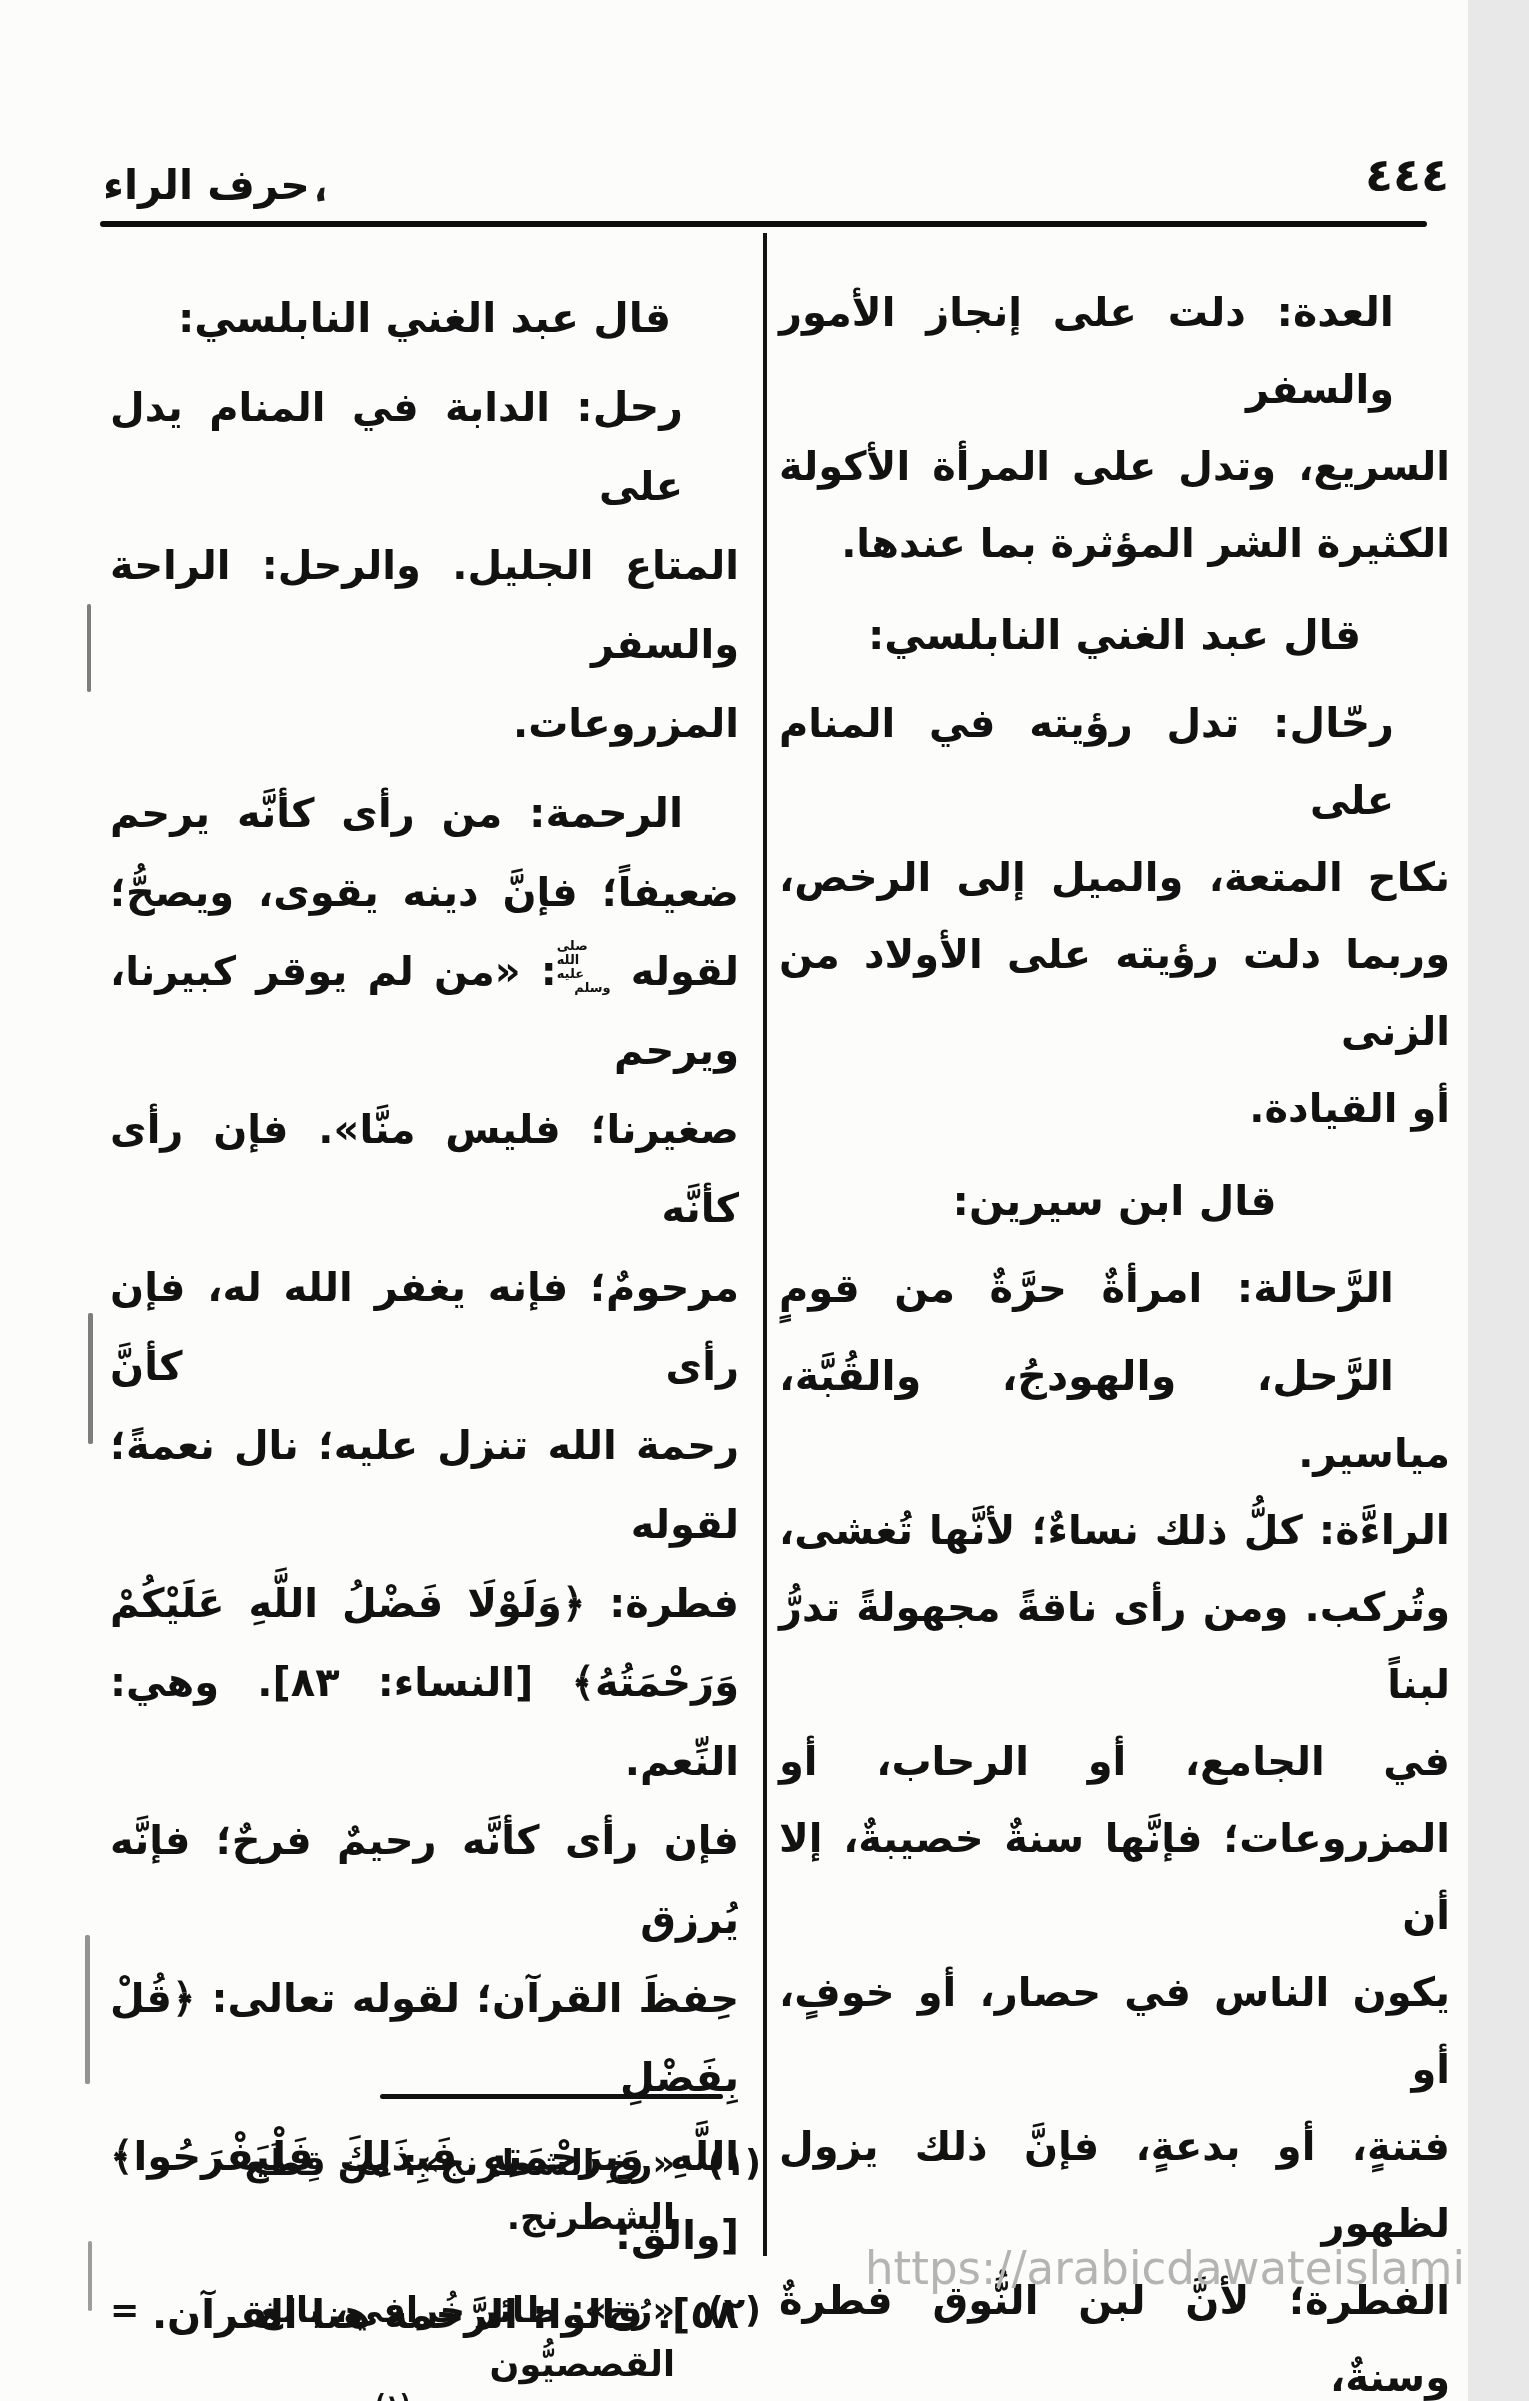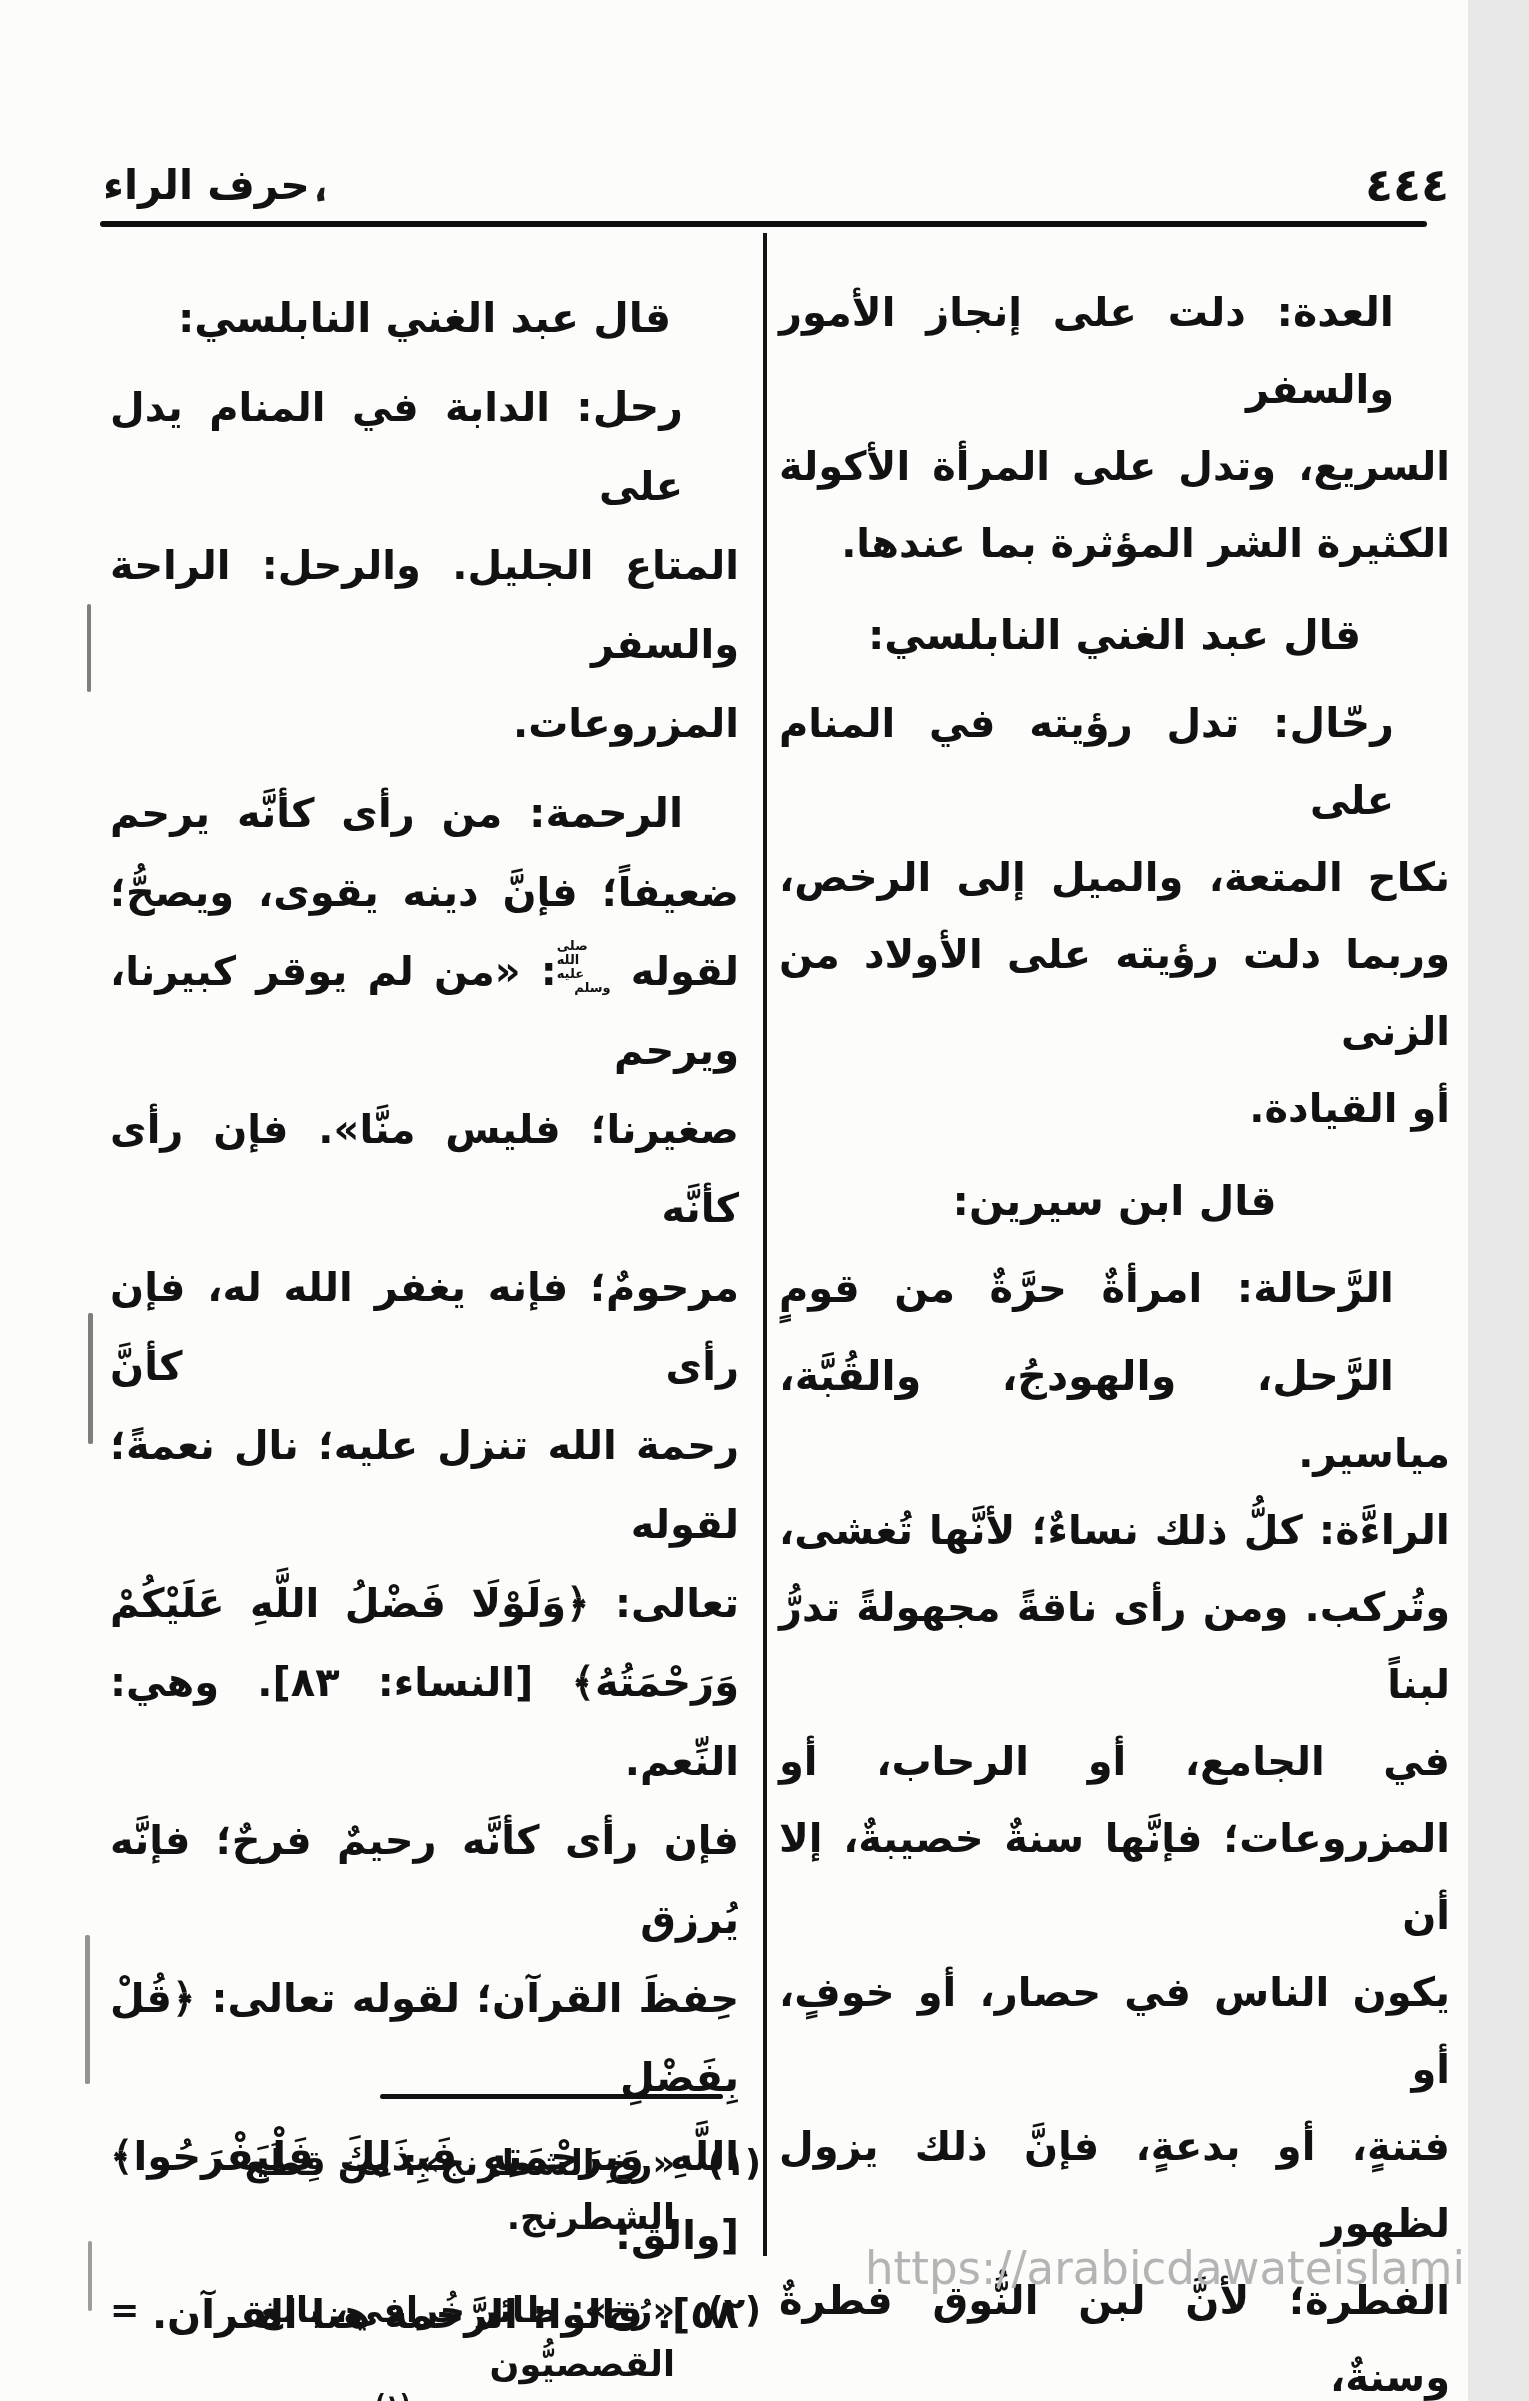--- a/index.html
+++ b/index.html
@@ -3,21 +3,21 @@
 <meta charset="utf-8">
 <style>
   *{margin:0;padding:0;box-sizing:border-box}
   html,body{width:1529px;height:2401px}
   body{background:#e8e8e8;font-family:"DejaVu Sans",sans-serif}
   .page{position:relative;width:1468px;height:2401px;background:#fcfcfb;color:#121212;overflow:hidden}
 
   
   .hdr-title{position:absolute;top:161px;left:103px;font-size:41px;font-weight:bold;direction:rtl}
   .hdr-mark{position:absolute;top:165px;left:312px;font-size:39px;font-weight:bold;color:#1a1a1a;transform:rotate(-8deg)}
-  .page-no{position:absolute;top:158px;left:1359px;width:96px;text-align:center;font-size:46px;font-weight:bold}
+  .page-no{position:absolute;top:148px;left:1359px;width:96px;text-align:center;font-size:46px;font-weight:bold}
   .hdr-rule{position:absolute;top:221px;left:100px;width:1327px;height:6.1px;background:#0d0d0d;border-radius:3.5px}
 
   
   .divider{position:absolute;top:233px;left:763px;width:4.4px;height:2023px;background:#141414}
 
   
   .col{position:absolute;direction:rtl;font-weight:bold;color:#121212}
   .col-r{top:263px;left:779px;width:671px}
   .col-l{top:263px;left:110px;width:629px}
   .ln{font-size:40px;line-height:77px;text-align:justify;text-align-last:justify}
@@ -85,21 +85,21 @@
       <div class="ln hd"><span>قال عبد الغني النابلسي:</span></div>
       <div class="ln first"><span class="kw">رحل:</span><span> الدابة في المنام يدل على</span></div>
       <div class="ln"><span>المتاع الجليل. والرحل: الراحة والسفر</span></div>
       <div class="ln last"><span>المزروعات.</span></div>
       <div class="ln first"><span class="kw">الرحمة:</span><span> من رأى كأنَّه يرحم</span></div>
       <div class="ln"><span>ضعيفاً؛ فإنَّ دينه يقوى، ويصحُّ؛</span></div>
       <div class="ln"><span>لقوله </span><span class="hon">صلى الله عليه وسلم</span><span>: «من لم يوقر كبيرنا، ويرحم</span></div>
       <div class="ln"><span>صغيرنا؛ فليس منَّا». فإن رأى كأنَّه</span></div>
       <div class="ln"><span>مرحومٌ؛ فإنه يغفر الله له، فإن رأى كأنَّ</span></div>
       <div class="ln"><span>رحمة الله تنزل عليه؛ نال نعمةً؛ لقوله</span></div>
-      <div class="ln"><span>تعالى: ﴿وَلَوْلَا فَضْلُ اللَّهِ عَلَيْكُمْ</span></div>
+      <div class="ln"><span>فطرة: ﴿وَلَوْلَا فَضْلُ اللَّهِ عَلَيْكُمْ</span></div>
       <div class="ln"><span>وَرَحْمَتُهُ﴾ [النساء: ٨٣]. وهي: النِّعم.</span></div>
       <div class="ln"><span>فإن رأى كأنَّه رحيمٌ فرحٌ؛ فإنَّه يُرزق</span></div>
       <div class="ln"><span>حِفظَ القرآن؛ لقوله تعالى: ﴿قُلْ بِفَضْلِ</span></div>
       <div class="ln"><span>اللَّهِ وَبِرَحْمَتِهِ فَبِذَلِكَ فَلْيَفْرَحُوا﴾ [والق:</span></div>
       <div class="ln last"><span>٥٨]. قالوا: الرَّحمة هنا القرآن.</span></div>
       <div class="ln first"><span class="kw">رخ الشطرنج</span><span class="fnref">(١)</span><span>: تدل رؤيته في</span></div>
     </section>
 
   <div class="fn-rule"></div>
   <div class="footnotes">

